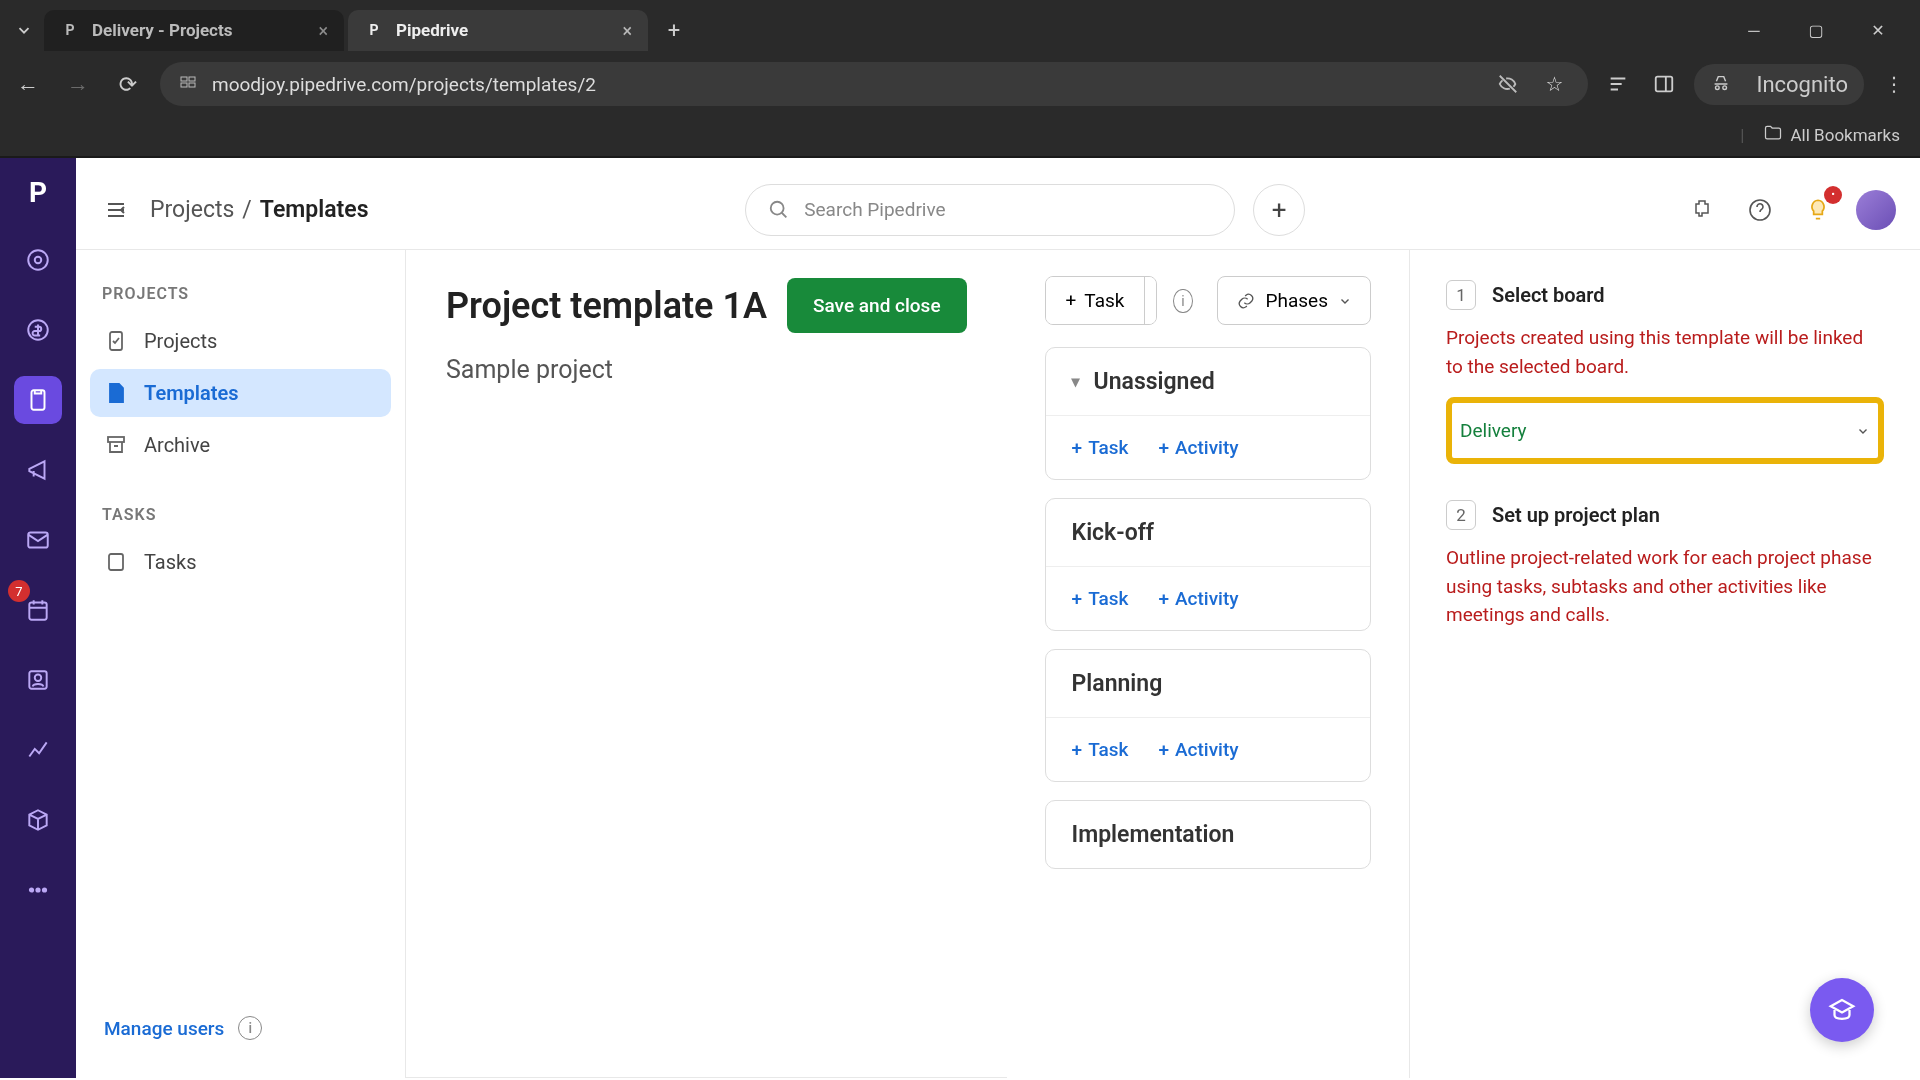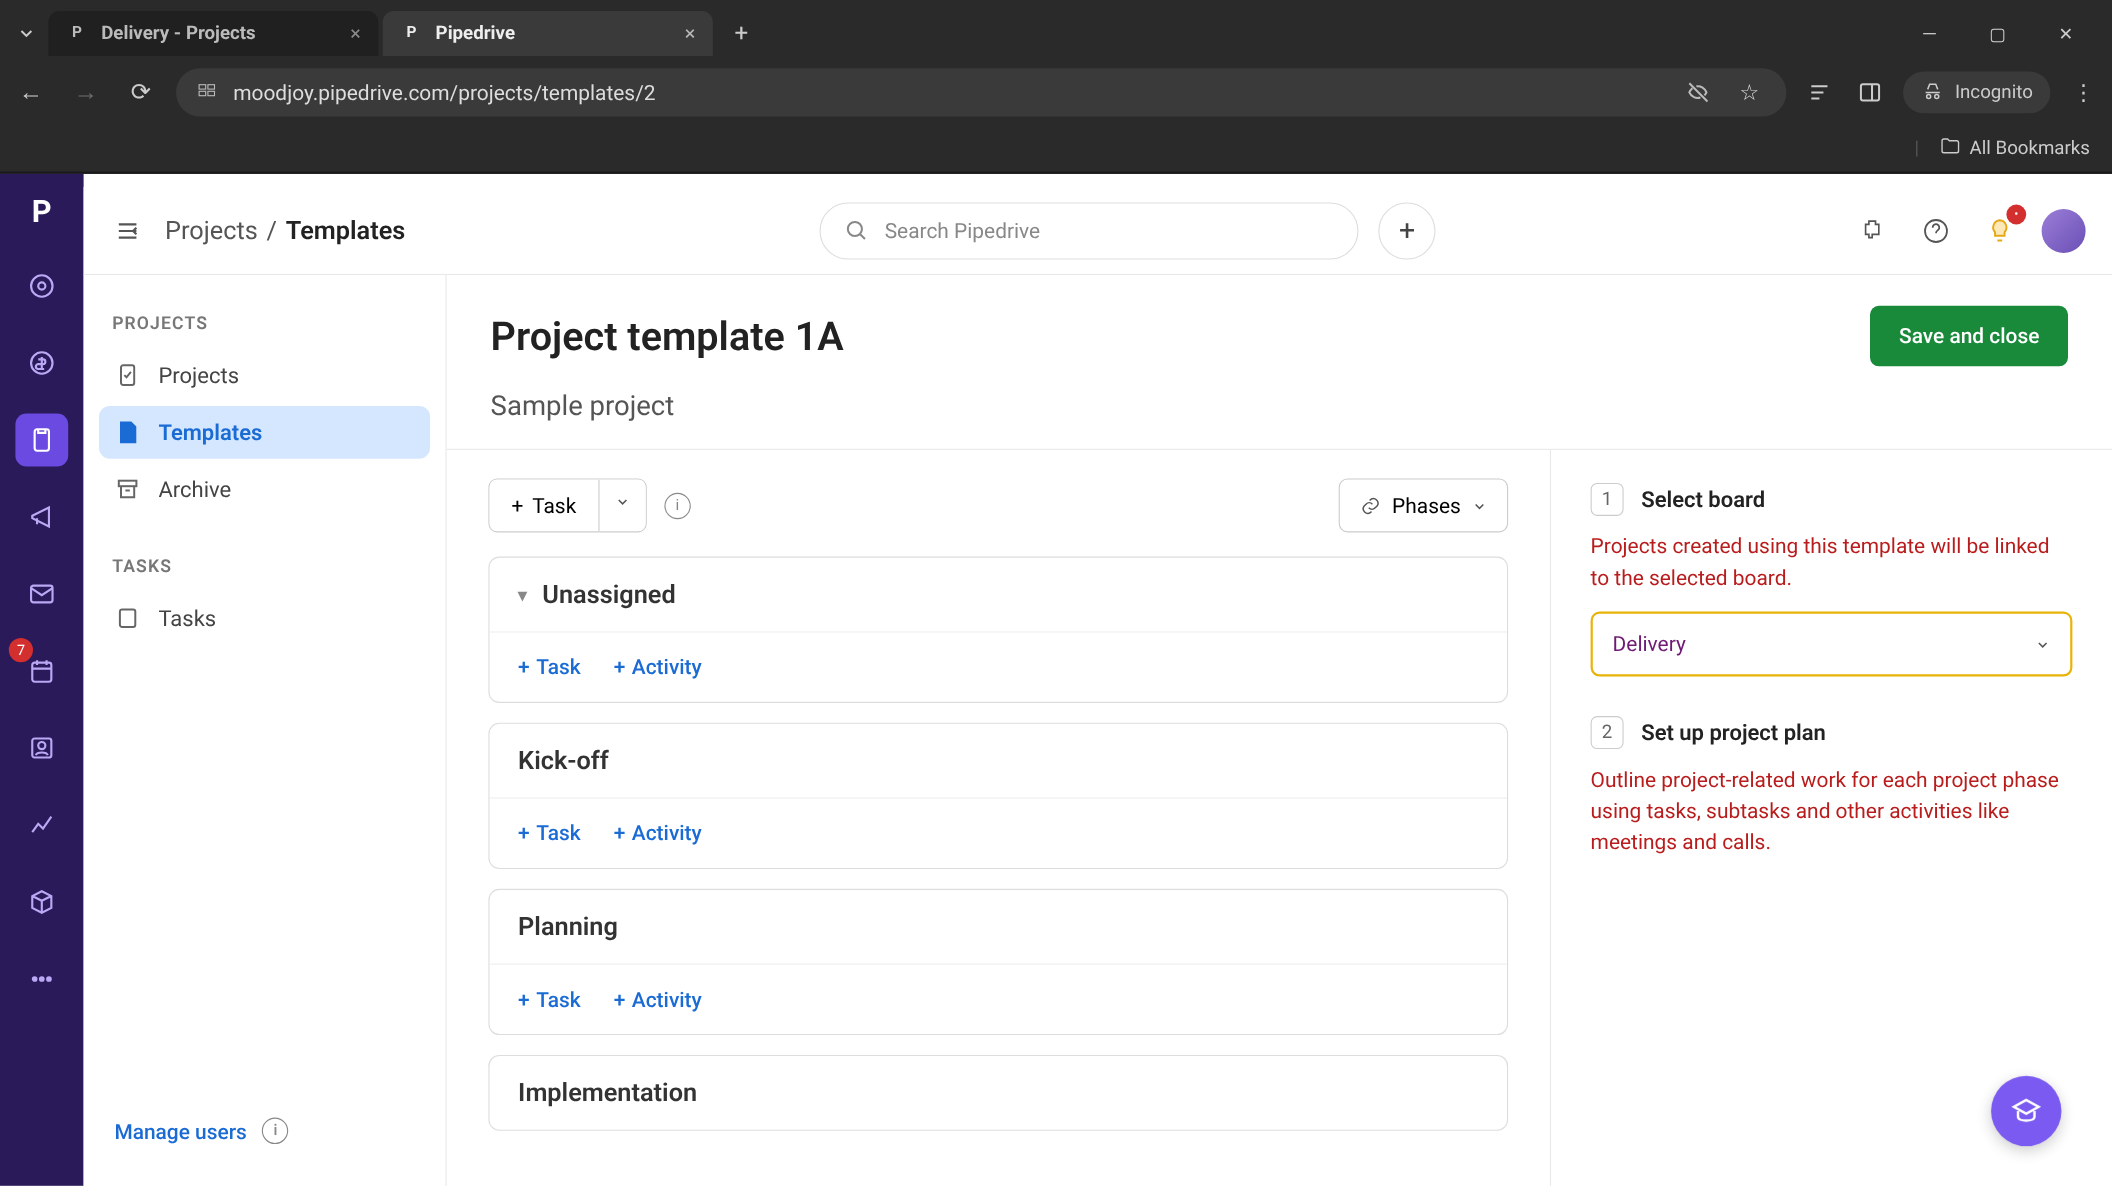--- a/index.html
+++ b/index.html
@@ -17,21 +17,21 @@
 .tab-add { width: 32px; height: 32px; display: flex; align-items: center; justify-content: center; font-size: 22px; cursor: pointer; margin-left: 6px; }
 .window-controls { margin-left: auto; display: flex; gap: 18px; padding-right: 12px; }
 .win-btn { width: 44px; height: 32px; display: flex; align-items: center; justify-content: center; font-size: 16px; cursor: pointer; }
 
 .addr-bar { display: flex; align-items: center; height: 60px; padding: 6px 10px; gap: 14px; background: #2a2a2a; }
 .nav-btn { width: 36px; height: 36px; display: flex; align-items: center; justify-content: center; cursor: pointer; color: #ccc; font-size: 22px; }
 .nav-btn.disabled { opacity: 0.4; }
 .url-box { flex: 1; background: #3a3a3a; border-radius: 22px; height: 44px; display: flex; align-items: center; padding: 0 18px; gap: 14px; color: #ddd; font-size: 19px; }
 .url-text { flex: 1; }
 .addr-icon { width: 32px; height: 32px; display: flex; align-items: center; justify-content: center; cursor: pointer; font-size: 20px; }
-.incognito-pill { background: #3a3a3a; border-radius: 20px; padding: 8px 16px; display: flex; align-items: center; gap: 9px; font-size: 17px; text-align: center; }
+.incognito-pill { background: #3a3a3a; border-radius: 20px; padding: 8px 16px; display: flex; align-items: center; gap: 24px; font-size: 22px; text-align: center; }
 .bookmarks-bar { display: flex; justify-content: flex-end; align-items: center; height: 44px; padding: 0 20px; color: #ccc; font-size: 17px; border-bottom: 2px solid #1a1a1a; }
 .bookmarks-bar .separator { margin: 0 18px; color: #555; }
 
 
 .app-shell { display: flex; height: calc(1080px - 160px); }
 
 .rail { width: 76px; background: #2a1a5a; display: flex; flex-direction: column; align-items: center; padding: 12px 0; gap: 22px; }
 .rail-logo { width: 44px; height: 44px; display: flex; align-items: center; justify-content: center; color: #fff; font-weight: bold; font-size: 28px; }
 .rail-item { width: 48px; height: 48px; display: flex; align-items: center; justify-content: center; border-radius: 10px; cursor: pointer; position: relative; }
 .rail-item.active { background: #6a4ae0; }
@@ -56,21 +56,21 @@
 .main-split { flex: 1; display: flex; }
 
 .sidebar { width: 330px; border-right: 1px solid #e8e8e8; padding: 26px 14px; display: flex; flex-direction: column; }
 .side-header { font-size: 16px; letter-spacing: 1px; color: #777; font-weight: 600; padding: 8px 12px 14px; }
 .side-item { display: flex; align-items: center; gap: 16px; padding: 12px 14px; border-radius: 10px; cursor: pointer; font-size: 20px; color: #444; margin-bottom: 4px; }
 .side-item.active { background: #d4e7ff; color: #1a6bd4; font-weight: 600; }
 .side-item svg { stroke: #666; fill: none; stroke-width: 1.8; width: 24px; height: 24px; }
 .side-item.active svg { stroke: #1a6bd4; fill: #1a6bd4; }
 .side-footer { margin-top: auto; display: flex; align-items: center; gap: 10px; padding: 12px 14px; color: #1a6bd4; font-size: 19px; font-weight: 500; cursor: pointer; }
 
-.workspace { flex: 1; display: flex; flex-direction: column; }
+.workspace { flex: 1; display: flex; flex-direction: row; }
 
 .page-header { padding: 28px 40px 24px; border-bottom: 1px solid #e8e8e8; }
 .page-title-row { display: flex; align-items: center; gap: 20px; }
 .page-title { font-size: 36px; font-weight: 600; color: #222; flex: 1; }
 .save-btn { background: #188a3a; color: #fff; border: none; border-radius: 8px; padding: 16px 26px; font-size: 19px; font-weight: 500; cursor: pointer; }
 .page-subtitle { margin-top: 22px; font-size: 25px; color: #555; }
 
 .workspace-body { flex: 1; display: flex; overflow: hidden; }
 
 .phases-col { flex: 1; padding: 26px 38px; overflow-y: auto; border-right: 1px solid #e8e8e8; position: relative; }
@@ -87,21 +87,21 @@
 .phase-collapse { color: #888; font-size: 16px; }
 .phase-actions { border-top: 1px solid #eee; padding: 14px 14px; display: flex; gap: 6px; }
 .inline-add { color: #1a6bd4; font-size: 19px; font-weight: 500; padding: 6px 12px; cursor: pointer; display: flex; align-items: center; gap: 6px; }
 
 .guide-col { width: 510px; padding: 30px 36px; }
 .guide-step { margin-bottom: 36px; }
 .guide-title-row { display: flex; align-items: center; gap: 16px; margin-bottom: 14px; }
 .step-num { width: 30px; height: 30px; border: 1px solid #ccc; border-radius: 6px; display: flex; align-items: center; justify-content: center; font-size: 17px; color: #666; }
 .step-title { font-size: 20px; font-weight: 600; color: #222; }
 .step-desc { font-size: 19px; color: #b91c1c; line-height: 1.5; margin-bottom: 16px; }
-.board-select { border: 2px solid #eab308; border-radius: 8px; padding: 16px 18px; font-size: 19px; color: #701a75; display: flex; align-items: center; justify-content: space-between; cursor: pointer; }
+.board-select { border: 6px solid #eab308; border-radius: 8px; padding: 16px 8px; font-size: 19px; color: #15803d; display: flex; align-items: center; justify-content: space-between; cursor: pointer; }
 
 .fab { position: fixed; bottom: 38px; right: 46px; width: 64px; height: 64px; border-radius: 50%; background: #7a5af0; display: flex; align-items: center; justify-content: center; cursor: pointer; box-shadow: 0 4px 14px rgba(0,0,0,0.2); }
 
 
 .phases-col::-webkit-scrollbar { width: 10px; }
 .phases-col::-webkit-scrollbar-thumb { background: #ccc; border-radius: 5px; }
 </style>
 </head>
 <body>
 

